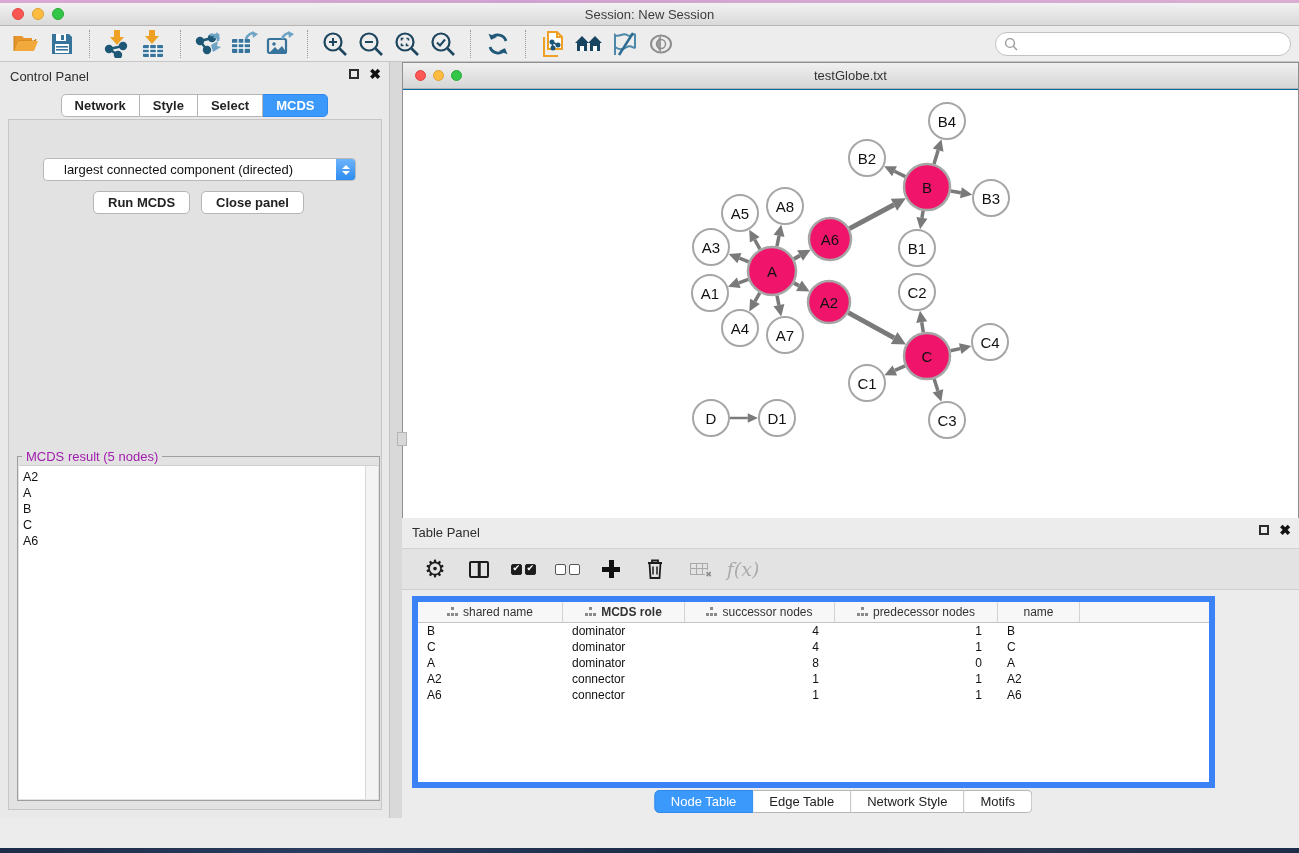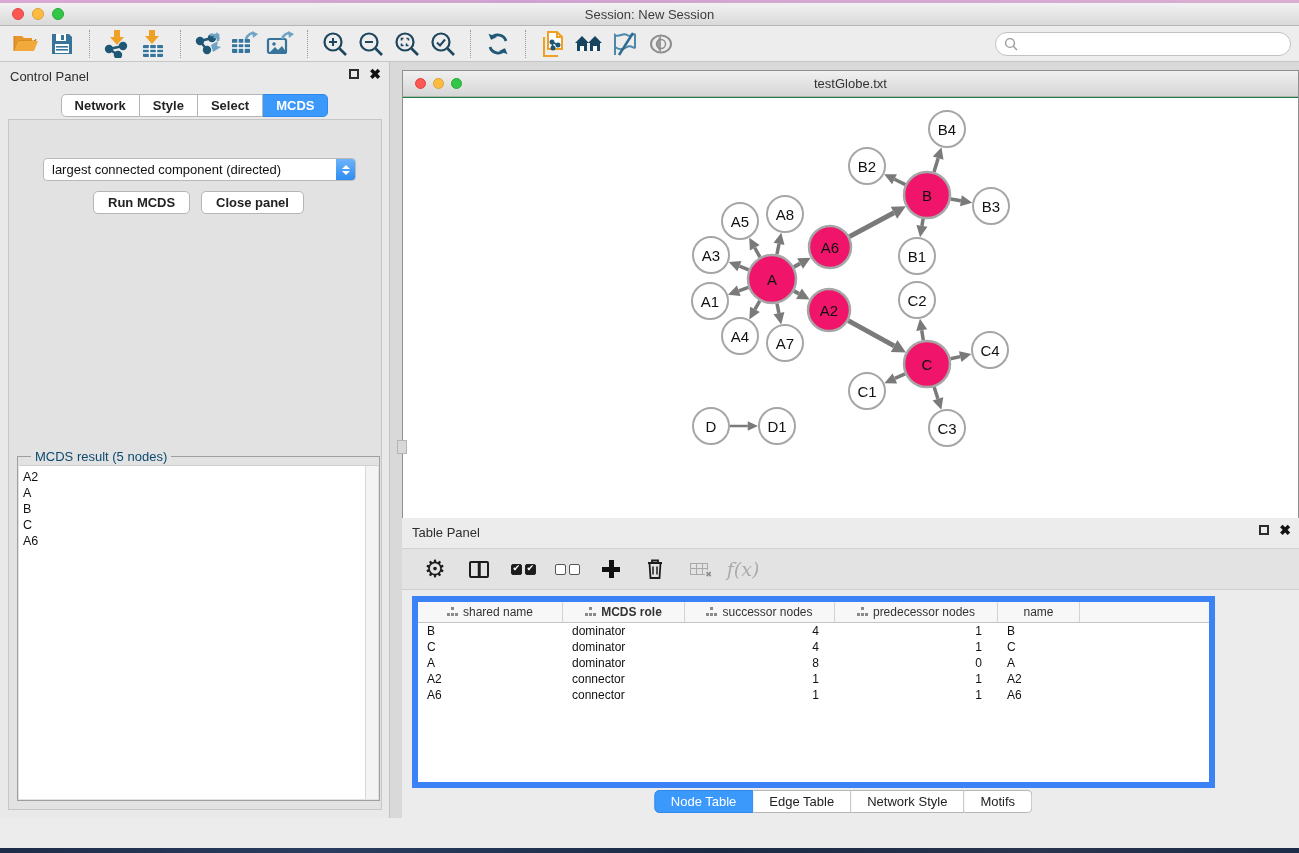--- a/index.html
+++ b/index.html
@@ -42,38 +42,38 @@
   .seg button { font-family:inherit; font-size:13px; font-weight:bold; color:#222; background:#fff;
     border:1px solid #b5b5b5; border-left:none; padding:3px 13px; cursor:default;}
   .seg button:first-child { border-left:1px solid #b5b5b5; border-radius:5px 0 0 5px; }
   .seg button:last-child { border-radius:0 5px 5px 0; }
   .seg button.sel { background:#3B99FC; border-color:#2f88ec; color:#fff; }
   .cp-content { position:absolute; left:8px; top:57px; width:374px; height:691px;
     background:#E2E2E2; border:1px solid #c6c6c6; }
   .opt-label { position:absolute; left:0; top:17px; width:100%; text-align:center; font-size:13px; font-weight:bold; color:#1d1d1d;}
   .dropdown { position:absolute; left:34px; top:38px; width:313px; height:23px; background:#fff;
     border:1px solid #b9b9b9; border-radius:4px; display:flex; align-items:center; }
-  .dropdown .dd-text { flex:1; font-size:13px; padding-left:8px; color:#111; white-space:nowrap; overflow:hidden;}
+  .dropdown .dd-text { flex:1; font-size:13px; padding-left:20px; color:#111; white-space:nowrap; overflow:hidden;}
   .dd-stepper { width:19px; height:100%; border-radius:0 3px 3px 0;
     background:linear-gradient(#6cb3fb,#2e8cf0); display:flex; flex-direction:column; align-items:center; justify-content:center; gap:2px;}
   .dd-stepper i { width:0; height:0; border-left:4px solid transparent; border-right:4px solid transparent; }
   .dd-stepper .up { border-bottom:4px solid #fff; }
   .dd-stepper .down { border-top:4px solid #fff; }
   .cp-btn { position:absolute; top:71px; height:23px; background:#fff; border:1px solid #b5b5b5;
     border-radius:5px; font-family:inherit; font-size:13px; font-weight:bold; color:#222; padding:0 14px;}
   .btn-run { left:84px; }
   .btn-closep { left:192px; }
   .groupbox { position:absolute; left:8px; top:336px; width:363px; height:345px; border:1px solid #9f9f9f; }
-  .groupbox legend.gb { position:absolute; top:-8px; left:4px; background:#E2E2E2; padding:0 4px; font-size:13px; color:#0c4a6e;margin-left:9px;}
+  .groupbox legend.gb { position:absolute; top:-8px; left:4px; background:#E2E2E2; padding:0 4px; font-size:13px; color:#a21caf;}
   .listbox { position:absolute; left:1px; top:8px; right:1px; bottom:1px; background:#fff; border-top:1px solid #cfcfcf; overflow:hidden;}
   .listbox .scroll { position:absolute; right:0; top:0; width:13px; height:100%; background:#f4f4f4; border-left:1px solid #d8d8d8;}
   .listbox ul { list-style:none; padding:3px 0 0 4px; }
   .listbox li { font-size:12.5px; line-height:16px; color:#111; }
   
-  .netwin { position:absolute; left:402px; top:0; width:897px; height:498px; background:#15803d; border:1px solid #8f8f8f;margin-top:8px; }
+  .netwin { position:absolute; left:402px; top:0; width:897px; height:498px; background:#0369a1; border:1px solid #8f8f8f; }
   .netwin .wtitle { position:relative; height:26px; background:linear-gradient(#f0f0f0,#d6d6d6); border-bottom:1px solid #b3b3b3;
     display:flex; align-items:center; justify-content:center; font-size:13px; color:#333; }
   .netwin .wlights { position:absolute; left:12px; top:7px; display:flex; gap:7px; }
   .netwin .wlights .light { width:11px; height:11px; }
   .net-canvas { position:absolute; left:0; top:27px; right:0; bottom:0; background:#fff; overflow:hidden;}
   .resize-grip { position:absolute; right:2px; bottom:2px; width:14px; height:14px;
     background:repeating-linear-gradient(-45deg, transparent 0 3px, #aaa 3px 4.5px); }
   .split-handle-v { position:absolute; left:-6px; top:369px; width:10px; height:14px; background:#d8d8d8; border:1px solid #b5b5b5;}
   .split-handle-h { position:absolute; left:440px; bottom:-6px; width:13px; height:7px; background:#d8d8d8; border:1px solid #b5b5b5;}
   

